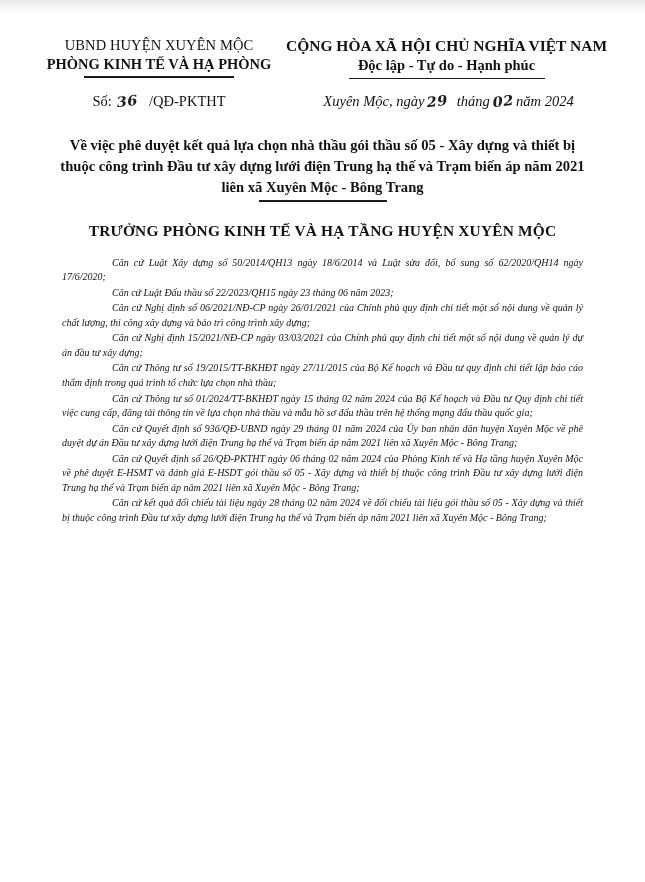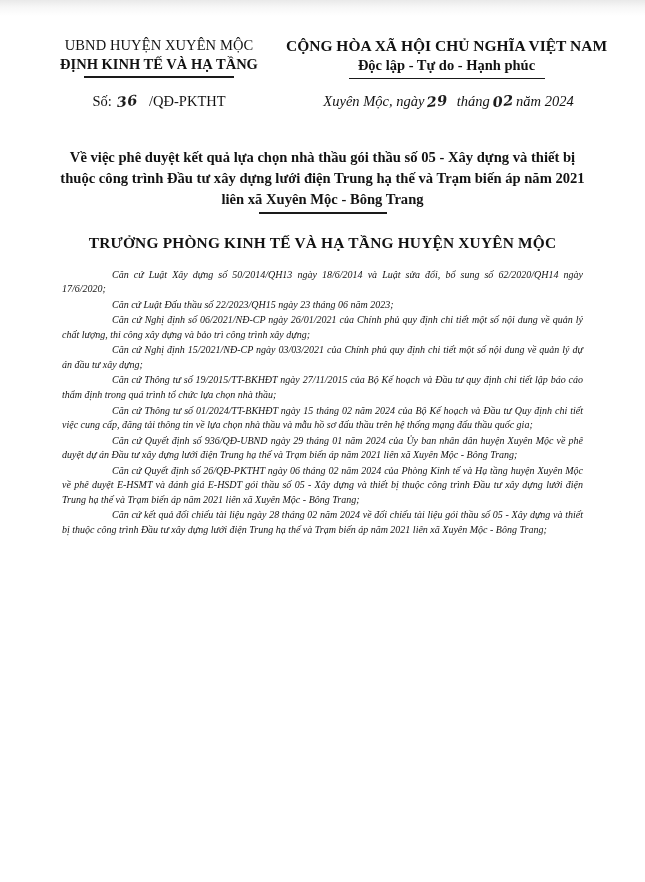--- a/index.html
+++ b/index.html
@@ -146,21 +146,21 @@
     font-weight: bold;
     font-size: 16px;
     letter-spacing: .6px;
     line-height: 1.4;
   }
 
   .doc-subject {
     font-weight: bold;
     font-size: 14.6px;
     line-height: 1.42;
-    margin-top: 15px;
+    margin-top: 3px;
     text-align: center;
   }
 
   .authority {
     text-align: center;
     font-weight: bold;
     font-size: 15.4px;
     letter-spacing: .2px;
     padding: 18px 20px 0 20px;
     line-height: 1.4;
@@ -189,21 +189,21 @@
 </head>
 <body>
 
 <div class="scan-top-shade"></div>
 
 <div class="page">
 
   <div class="masthead">
     <div class="masthead-left">
       <div class="org-line-1">UBND HUYỆN XUYÊN MỘC</div>
-      <div class="org-line-2">ĐỊNH KINH TẾ VÀ HẠ TẦNG</div>
+      <div class="org-line-2">PHÒNG KINH TẾ VÀ HẠ PHÒNG</div>
       <div class="rule rule-org"></div>
     </div>
     <div class="masthead-right">
       <div class="nation-line-1">CỘNG HÒA XÃ HỘI CHỦ NGHĨA VIỆT NAM</div>
       <div class="nation-line-2">Độc lập - Tự do - Hạnh phúc</div>
       <div class="rule rule-nation"></div>
     </div>
   </div>
 
   <div class="numdate">

